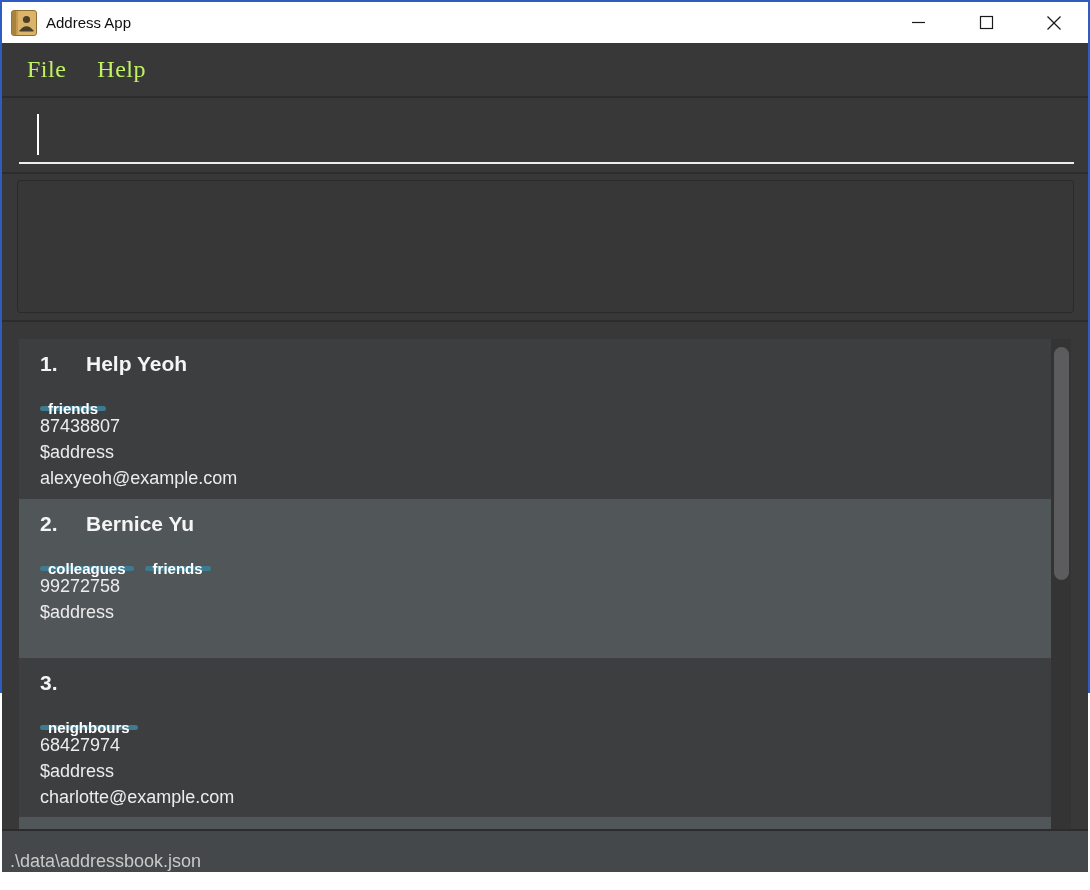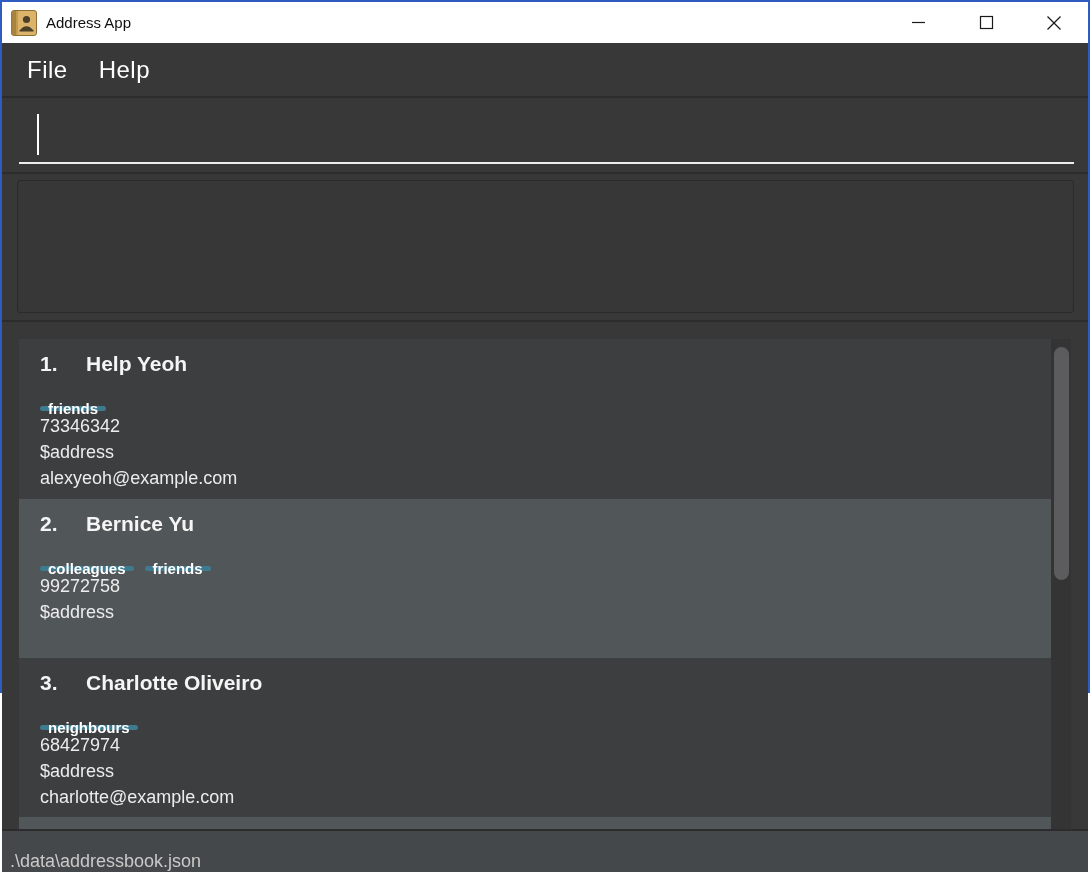--- a/index.html
+++ b/index.html
@@ -21,21 +21,21 @@
   .window-title { font-size:15px; color:#101010; }
   .window-controls { margin-left:auto; display:flex; height:100%; }
   .window-control { width:68px; height:100%; display:flex; align-items:center; justify-content:center; cursor:default; }
 
   
   .menubar {
     height:55px; flex:0 0 55px; background:#383838;
     border-bottom:2px solid #2c2c2c;
     display:flex; align-items:center; padding-left:25px; gap:31px;
   }
-  .menu-item { font-size:24px; font-weight:300; color:#ffffff; letter-spacing:0.5px; }
+  .menu-item { font-size:24px; font-weight:300; color:#bef264; letter-spacing:0.5px;font-family:Liberation Serif, serif; }
 
   
   .command-pane { height:74px; flex:0 0 74px; position:relative; background:#383838; }
   .command-caret {
     position:absolute; left:35px; top:16px; width:2px; height:41px; background:#ffffff;
     animation: blink 1.2s steps(1) infinite;
   }
   @keyframes blink { 50% { opacity:0; } }
   .command-underline {
     position:absolute; left:17px; right:14px; bottom:8px; height:2px; background:#eeeeee;
@@ -149,42 +149,41 @@
   <div class="list-pane">
     <div class="person-list" id="person-list">
   <div class="person-card even first">
     <div class="person-name-row">
       <span class="person-index">1.</span>
       <span class="person-name">Help Yeoh</span>
     </div>
     <div class="person-tags">
             <span class="tag">friends</span>
           </div>
-    <div class="person-phone">73346342</div>
+    <div class="person-phone">87438807</div>
     <div class="person-address">$address</div>
     <div class="person-email">alexyeoh@example.com</div>
   </div>
 
   <div class="person-card odd">
     <div class="person-name-row">
       <span class="person-index">2.</span>
       <span class="person-name">Bernice Yu</span>
     </div>
     <div class="person-tags">
             <span class="tag">colleagues</span>
             <span class="tag">friends</span>
           </div>
     <div class="person-phone">99272758</div>
     <div class="person-address">$address</div>
   </div>
 
   <div class="person-card even">
     <div class="person-name-row">
       <span class="person-index">3.</span>
-      <span class="person-name">Charlotte Oliveiro</span>
     </div>
     <div class="person-tags">
             <span class="tag">neighbours</span>
           </div>
     <div class="person-phone">68427974</div>
     <div class="person-address">$address</div>
     <div class="person-email">charlotte@example.com</div>
   </div>
 <div class="person-card odd partial"></div>
       </div>

